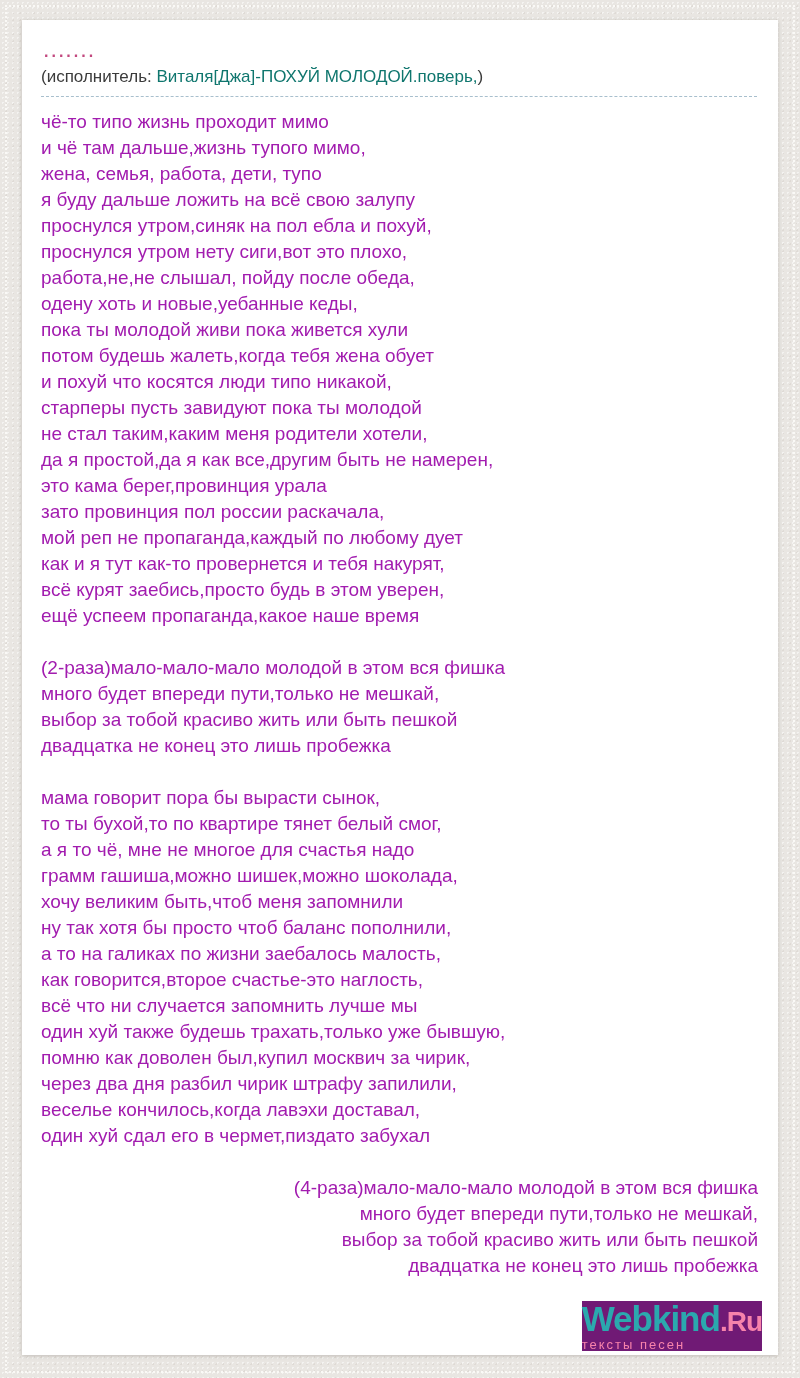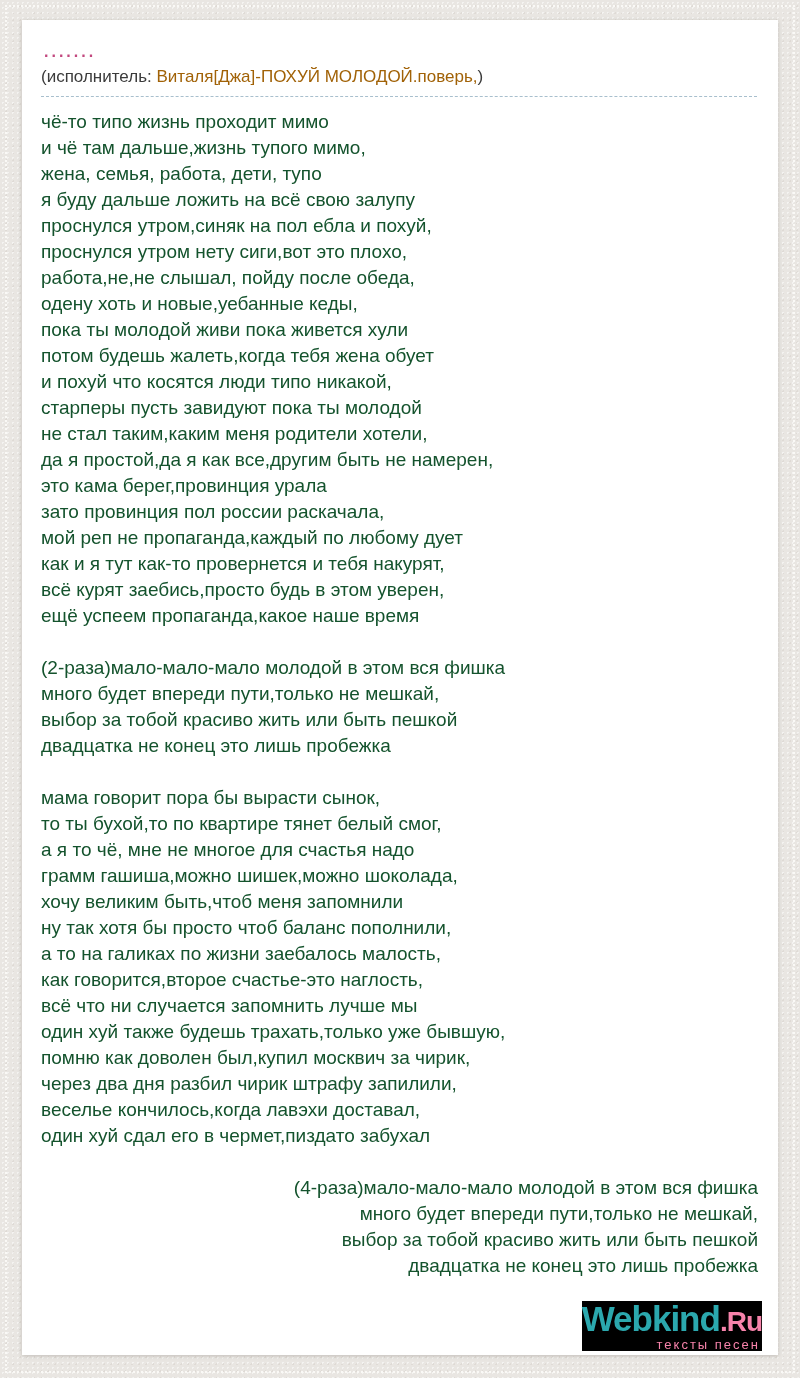--- a/index.html
+++ b/index.html
@@ -38,39 +38,39 @@
   .artist-line {
     margin-top:6px;
     padding-bottom:9px;
     margin-right:1px;
     border-bottom:1px dashed #a8bfcd;
     font-size:17px;
     line-height:21px;
     color:#3b3b3b;
   }
   .artist-link {
-    color:#a16207;
+    color:#0f766e;
     text-decoration:none;
     cursor:pointer;
   }
   .lyrics {
     margin-top:12px;
     font-size:19px;
     line-height:26px;
-    color:#14532d;
+    color:#a21caf;
   }
   .stanza { margin-bottom:26px; }
   .stanza:last-child { margin-bottom:0;text-align:right; }
   .logo {
     position:absolute;
     right:16px; bottom:4px;
-    text-align:right;
+    text-align:left;
     line-height:1;
     cursor:pointer;
-    background:#000000;
+    background:#701a75;
   }
   .logo-main {
     font-weight:bold;
     font-size:35px;
     letter-spacing:-1px;
     color:#2ba8ae;
   }
   .logo-suffix {
     font-weight:bold;
     font-size:28px;

